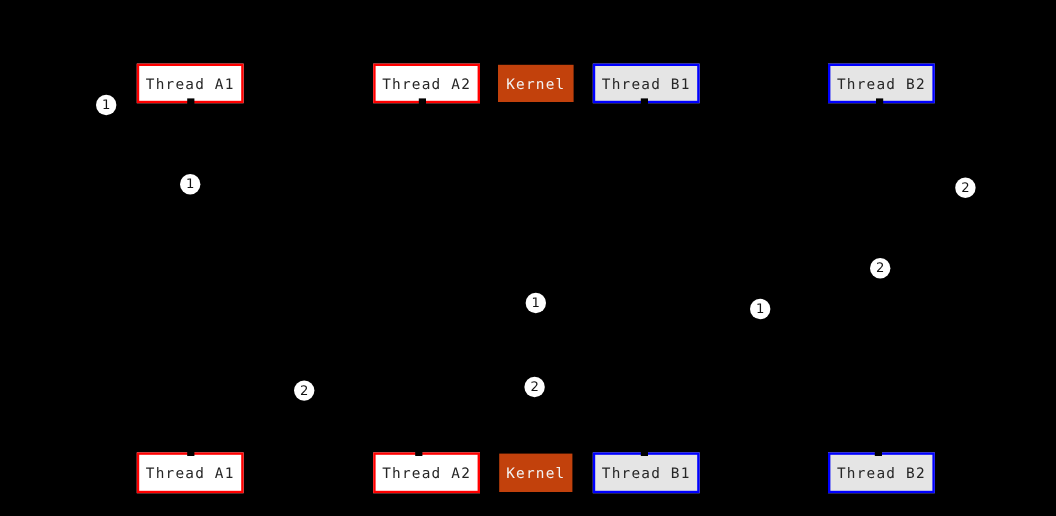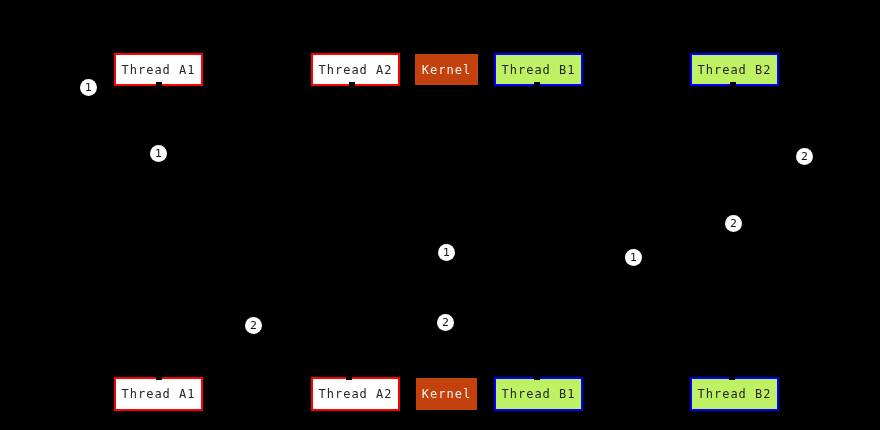--- a/index.html
+++ b/index.html
@@ -26,21 +26,21 @@
     white-space: nowrap;
     height: 33px;
   }
   .node.red-border {
     border: 2px solid #ff0000;
     background: #ffffff;
     color: #262626;
   }
   .node.blue-border {
     border: 2px solid #0000ff;
-    background: #bef264;
+    background: #e5e5e5;
     color: #262626;
     text-align: right;
   }
   .node.kernel {
     background: #c2410c;
     color: #f2f2f2;
     border: none;
   }
   .badge {
     position: absolute;

